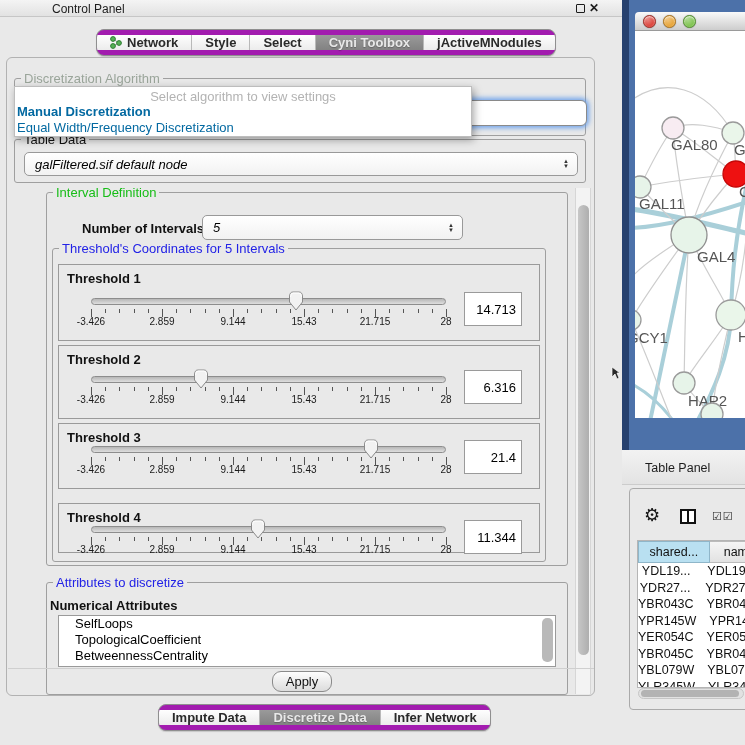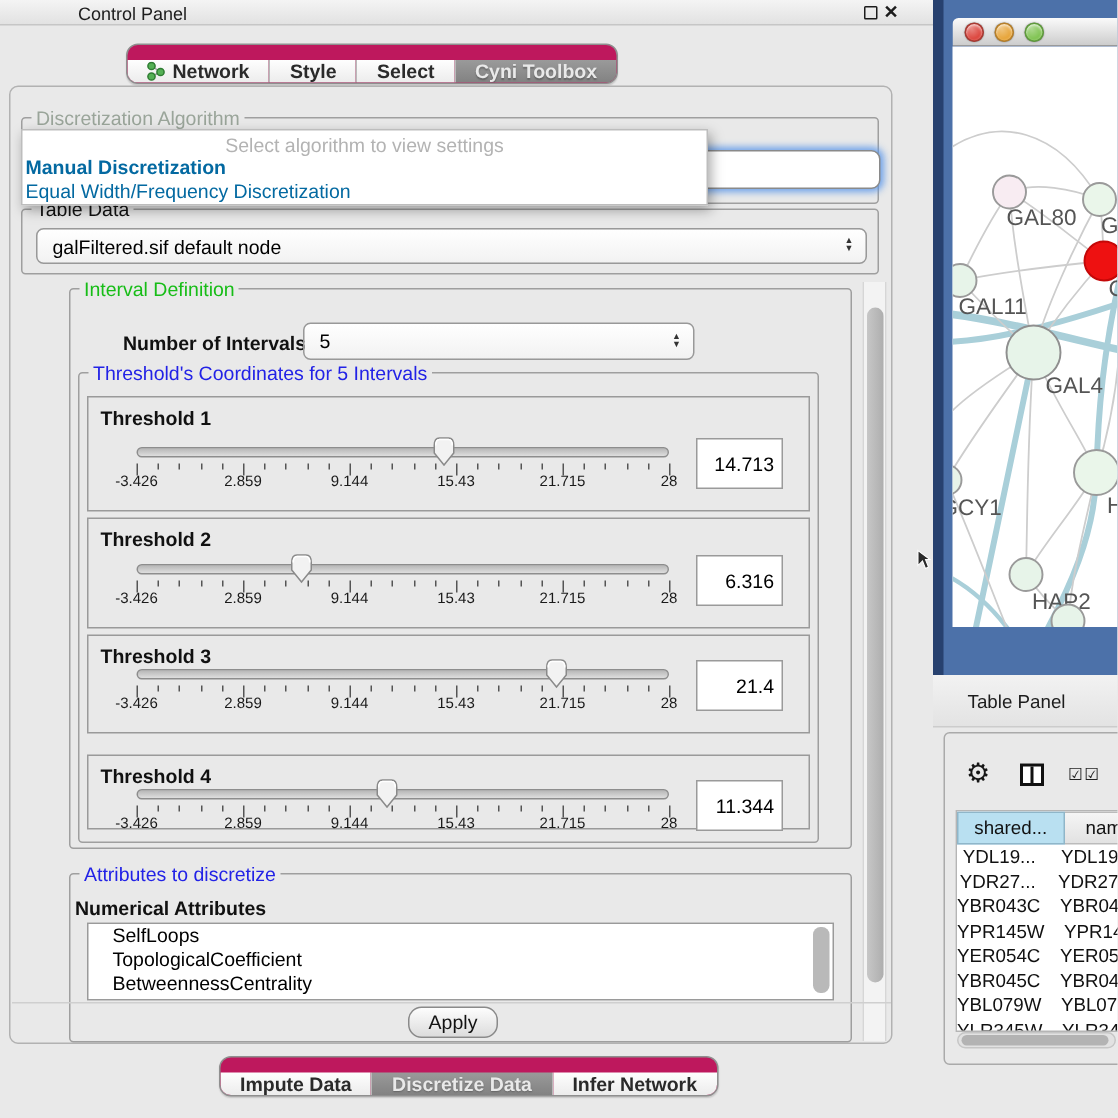--- a/index.html
+++ b/index.html
@@ -6,21 +6,21 @@
   html,body { width:745px; height:745px; }
   body { font-family:"Liberation Sans", sans-serif; background:#e9e9e9; position:relative; overflow:hidden; }
   .abs { position:absolute; }
 
   
   #cp-titlebar { left:0; top:0; width:622px; height:17px; background:linear-gradient(#f4f4f4,#e2e2e2); border-bottom:1px solid #c6c6c6; }
   #cp-title { left:8px; top:2px; font-size:12px; color:#1c1c1c;margin-left:44px; }
   #cp-float-btn { left:576px; top:4px; width:9px; height:9px; border:1.5px solid #1c1c1c; border-radius:1px; }
   #cp-close-btn { left:589px; top:1px; font-size:12px; font-weight:bold; color:#1c1c1c; }
 
-  .seg-tabs { display:flex; align-items:flex-end; border:1px solid #8f8f8f; border-radius:8px; overflow:hidden; background:#be185d; box-shadow:0 1px 1px rgba(0,0,0,0.15); }
+  .seg-tabs { display:flex; align-items:center; border:1px solid #8f8f8f; border-radius:8px; overflow:hidden; background:#a21caf; box-shadow:0 1px 1px rgba(0,0,0,0.15);margin-left:12px; }
   .seg { display:flex; align-items:center; gap:5px; padding:0 13px; font-size:13px; font-weight:bold; color:#2a2a2a; background:linear-gradient(#fefefe,#ececec); border-right:1px solid #b9b9b9; cursor:default; white-space:nowrap; }
   .seg:last-child { border-right:none; }
   .seg.sel { background:linear-gradient(#9a9a9a,#828282); color:#e9e9e9; text-shadow:0 1px 1px rgba(0,0,0,0.25); }
   #top-tabs { left:84px; top:29px; height:27px; }
   #bottom-tabs { left:146px; top:704px; height:27px; }
 
   #main-panel { left:6px; top:57px; width:589px; height:639px; border:1px solid #b2b2b2; border-radius:6px; background:#e9e9e9; }
 
   .fieldset { border:1px solid #9f9f9f; border-radius:3px; }
   .fs-label { position:absolute; top:-8px; left:6px; background:#e9e9e9; padding:0 3px; font-size:13px; white-space:nowrap; }
@@ -32,21 +32,21 @@
 
   
   #algo-popup { left:14px; top:86px; width:458px; height:51px; background:#fff; border:1px solid #bdbdbd; box-shadow:2px 3px 8px rgba(0,0,0,0.35); z-index:30; }
   #algo-popup-hint { width:100%; text-align:center; margin-top:2px; font-size:13px; color:#b3b3b3; }
   .algo-item { font-size:13px; color:#0369a1; padding:0 2px; line-height:16px; }
   .algo-item.bold { font-weight:bold; }
 
   
   #tabledata-group { left:14px; top:139px; width:572px; height:44px; }
   .combo { background:linear-gradient(#ffffff,#f2f2f2); border:1px solid #999; border-radius:5px; display:flex; align-items:center; font-size:13px; color:#000; }
-  .combo .val { flex:1; padding-left:10px; }
+  .combo .val { flex:1; padding-left:10px;font-style:italic; }
   .stepper { display:flex; flex-direction:column; align-items:center; justify-content:center; font-size:6px; color:#333; line-height:5px; padding-right:8px; }
   #tabledata-combo { left:24px; top:152px; width:554px; height:24px; }
 
   
   #cp-scroll-track { left:575px; top:188px; width:16px; height:506px; background:#f3f3f3; border-left:1px solid #d6d6d6; border-right:1px solid #d6d6d6; }
   #cp-scroll-thumb { left:578px; top:205px; width:11px; height:450px; border-radius:6px; background:linear-gradient(90deg,#c7c7c7,#aeaeae); }
 
   
   #interval-group { left:46px; top:192px; width:522px; height:374px; }
   #interval-label { color:#17bd17; }
@@ -121,20 +121,23 @@
       <span>Network</span>
     </div>
     <div class="seg">
       <span>Style</span>
     </div>
     <div class="seg">
       <span>Select</span>
     </div>
     <div class="seg sel">
       <span>Cyni Toolbox</span>
+    </div>
+    <div class="seg">
+      <span>jActiveMNodules</span>
     </div>
   </div>
 
 <div class="abs" id="main-panel"></div>
 
 <div class="abs fieldset" id="algo-group">
   <span class="fs-label" id="algo-label">Discretization Algorithm</span>
 </div>
 <div class="abs" id="algo-combo-ghost"></div>
 

